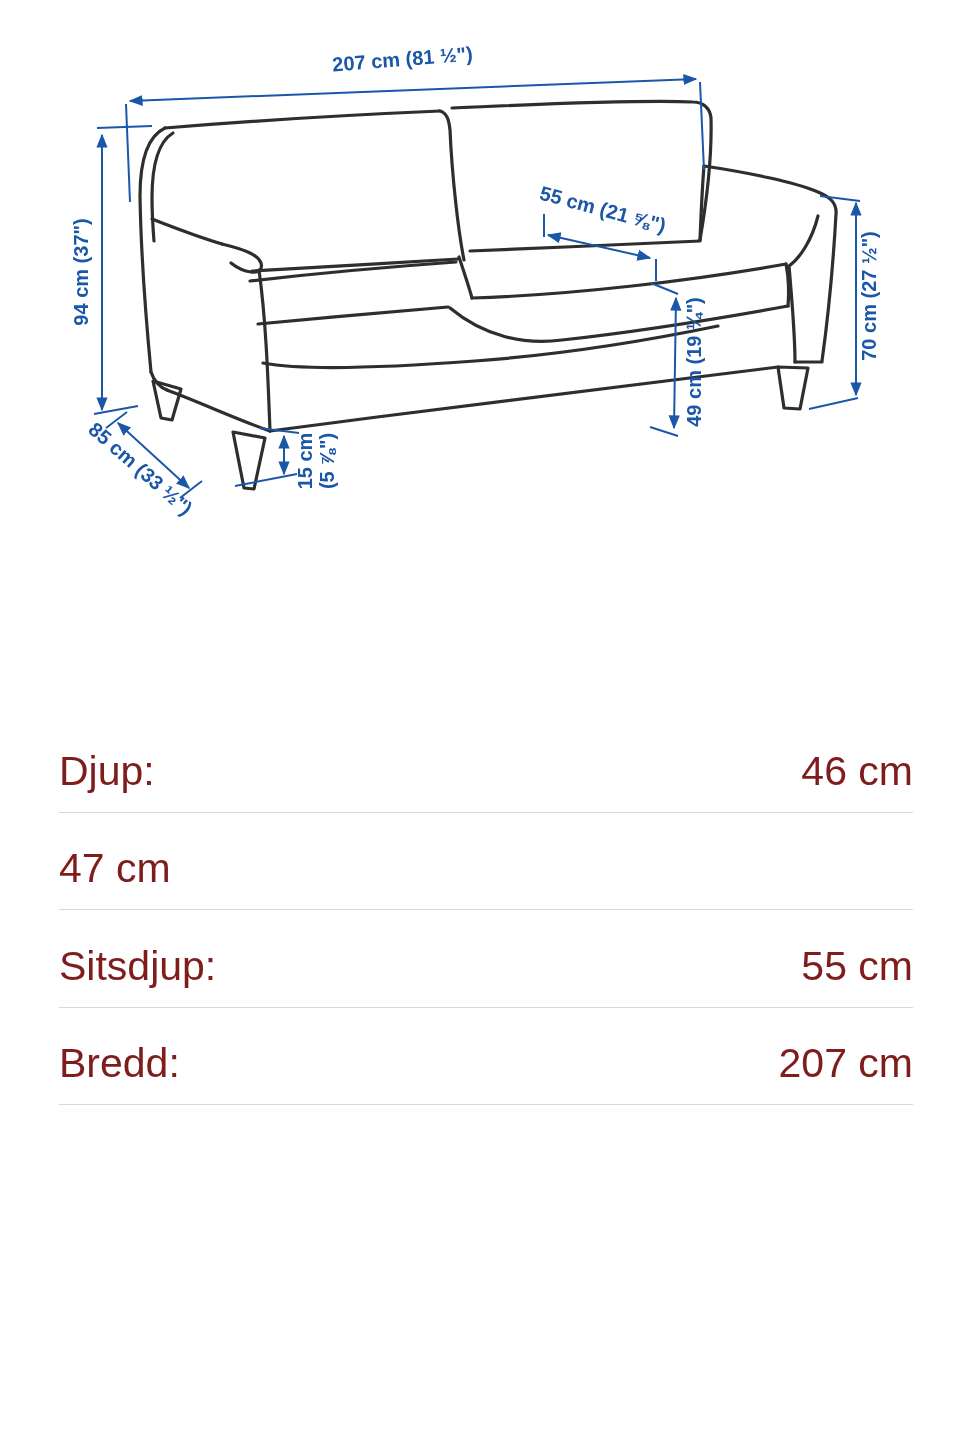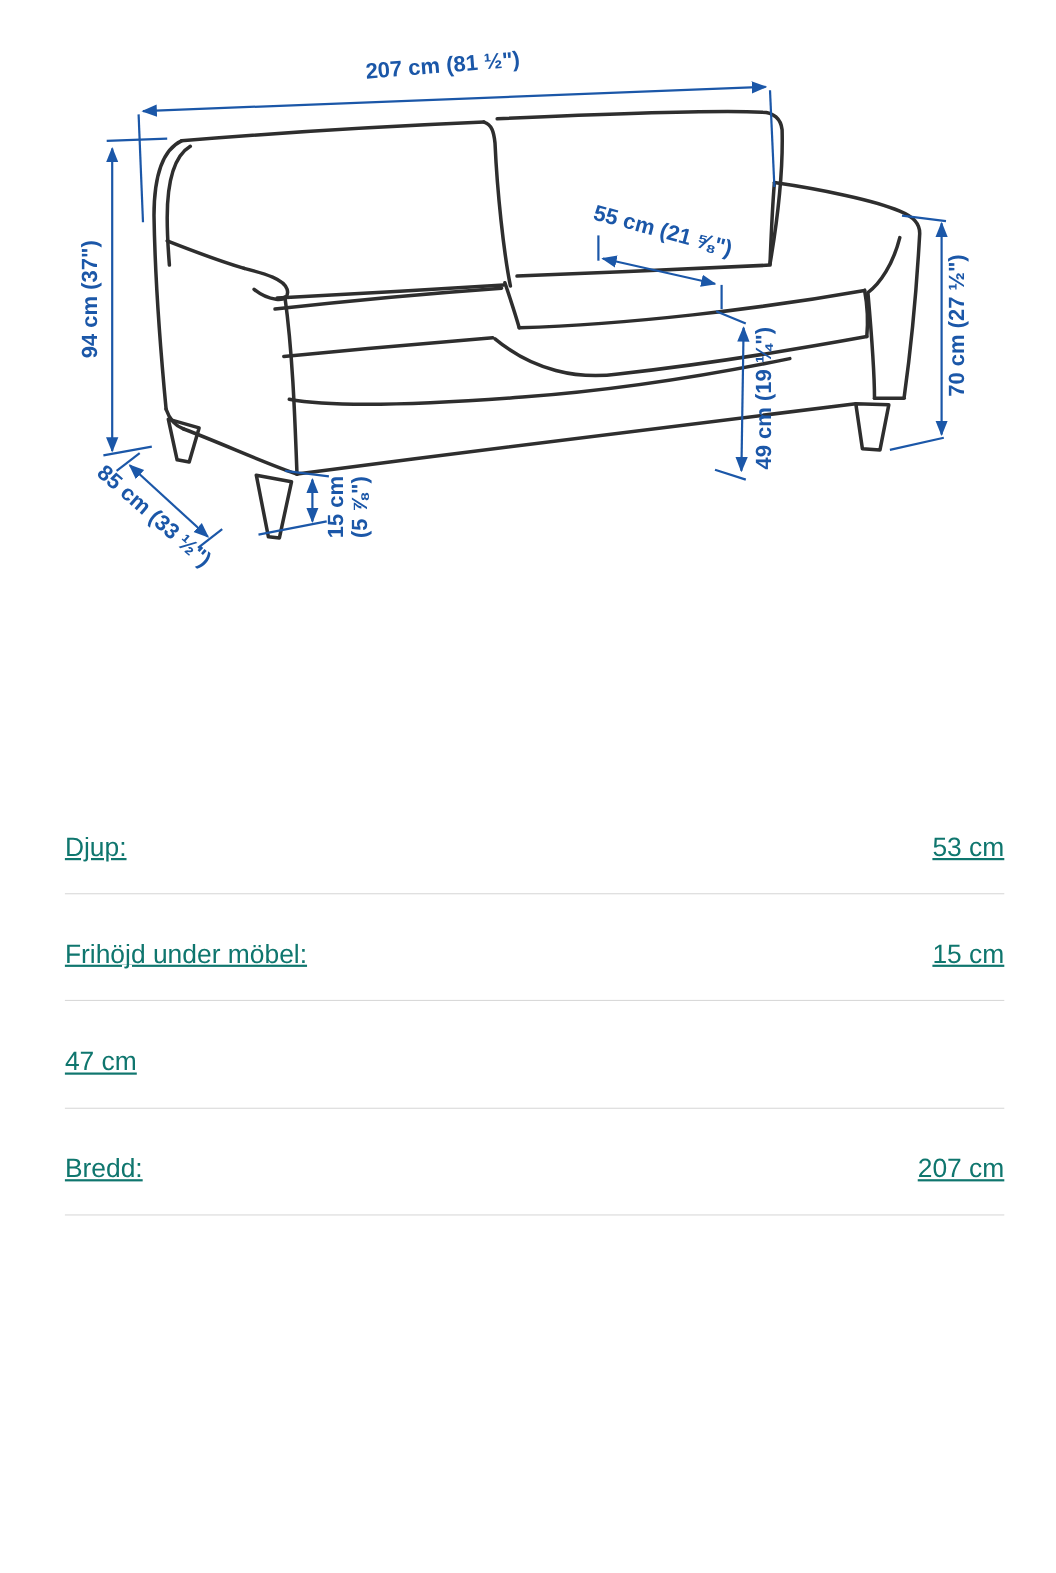--- a/index.html
+++ b/index.html
@@ -25,25 +25,24 @@
   .spec-row {
     height: 97.5px;
     box-sizing: border-box;
     border-bottom: 1px solid #d9d9d9;
     display: flex;
     justify-content: space-between;
     align-items: center;
     padding-top: 16px;
   }
   .spec-label, .spec-value {
-    font-size: 24px;
-    color: #0f766e;
+    font-size: 41px;
+    color: #7f1d1d;
     line-height: 1.2;
     white-space: nowrap;
-    text-decoration: underline;
   }
 </style>
 </head>
 <body>
 
 <div class="page">
 
   <div class="diagram-wrap">
     <svg width="960" height="700" viewBox="0 0 960 700">
       <defs>
@@ -142,28 +141,28 @@
         <text transform="translate(601,216) rotate(15)" text-anchor="middle">55 cm (21 ⅝")</text>
         <text transform="translate(701,362) rotate(-90)" text-anchor="middle">49 cm (19 ¼")</text>
         <text transform="translate(876,296) rotate(-90)" text-anchor="middle">70 cm (27 ½")</text>
       </g>
     </svg>
   </div>
 
   <div class="measurements">
     <div class="spec-row">
       <span class="spec-label">Djup:</span>
-      <span class="spec-value">53 cm</span>
-    </div>
-    <div class="spec-row">
-      <span class="spec-label">Frihöjd under möbel:</span>
-      <span class="spec-value">15 cm</span>
+      <span class="spec-value">46 cm</span>
     </div>
     <div class="spec-row">
       <span class="spec-value">47 cm</span>
+    </div>
+    <div class="spec-row">
+      <span class="spec-label">Sitsdjup:</span>
+      <span class="spec-value">55 cm</span>
     </div>
     <div class="spec-row">
       <span class="spec-label">Bredd:</span>
       <span class="spec-value">207 cm</span>
     </div>
   </div>
 
 </div>
 
 </body></html>

